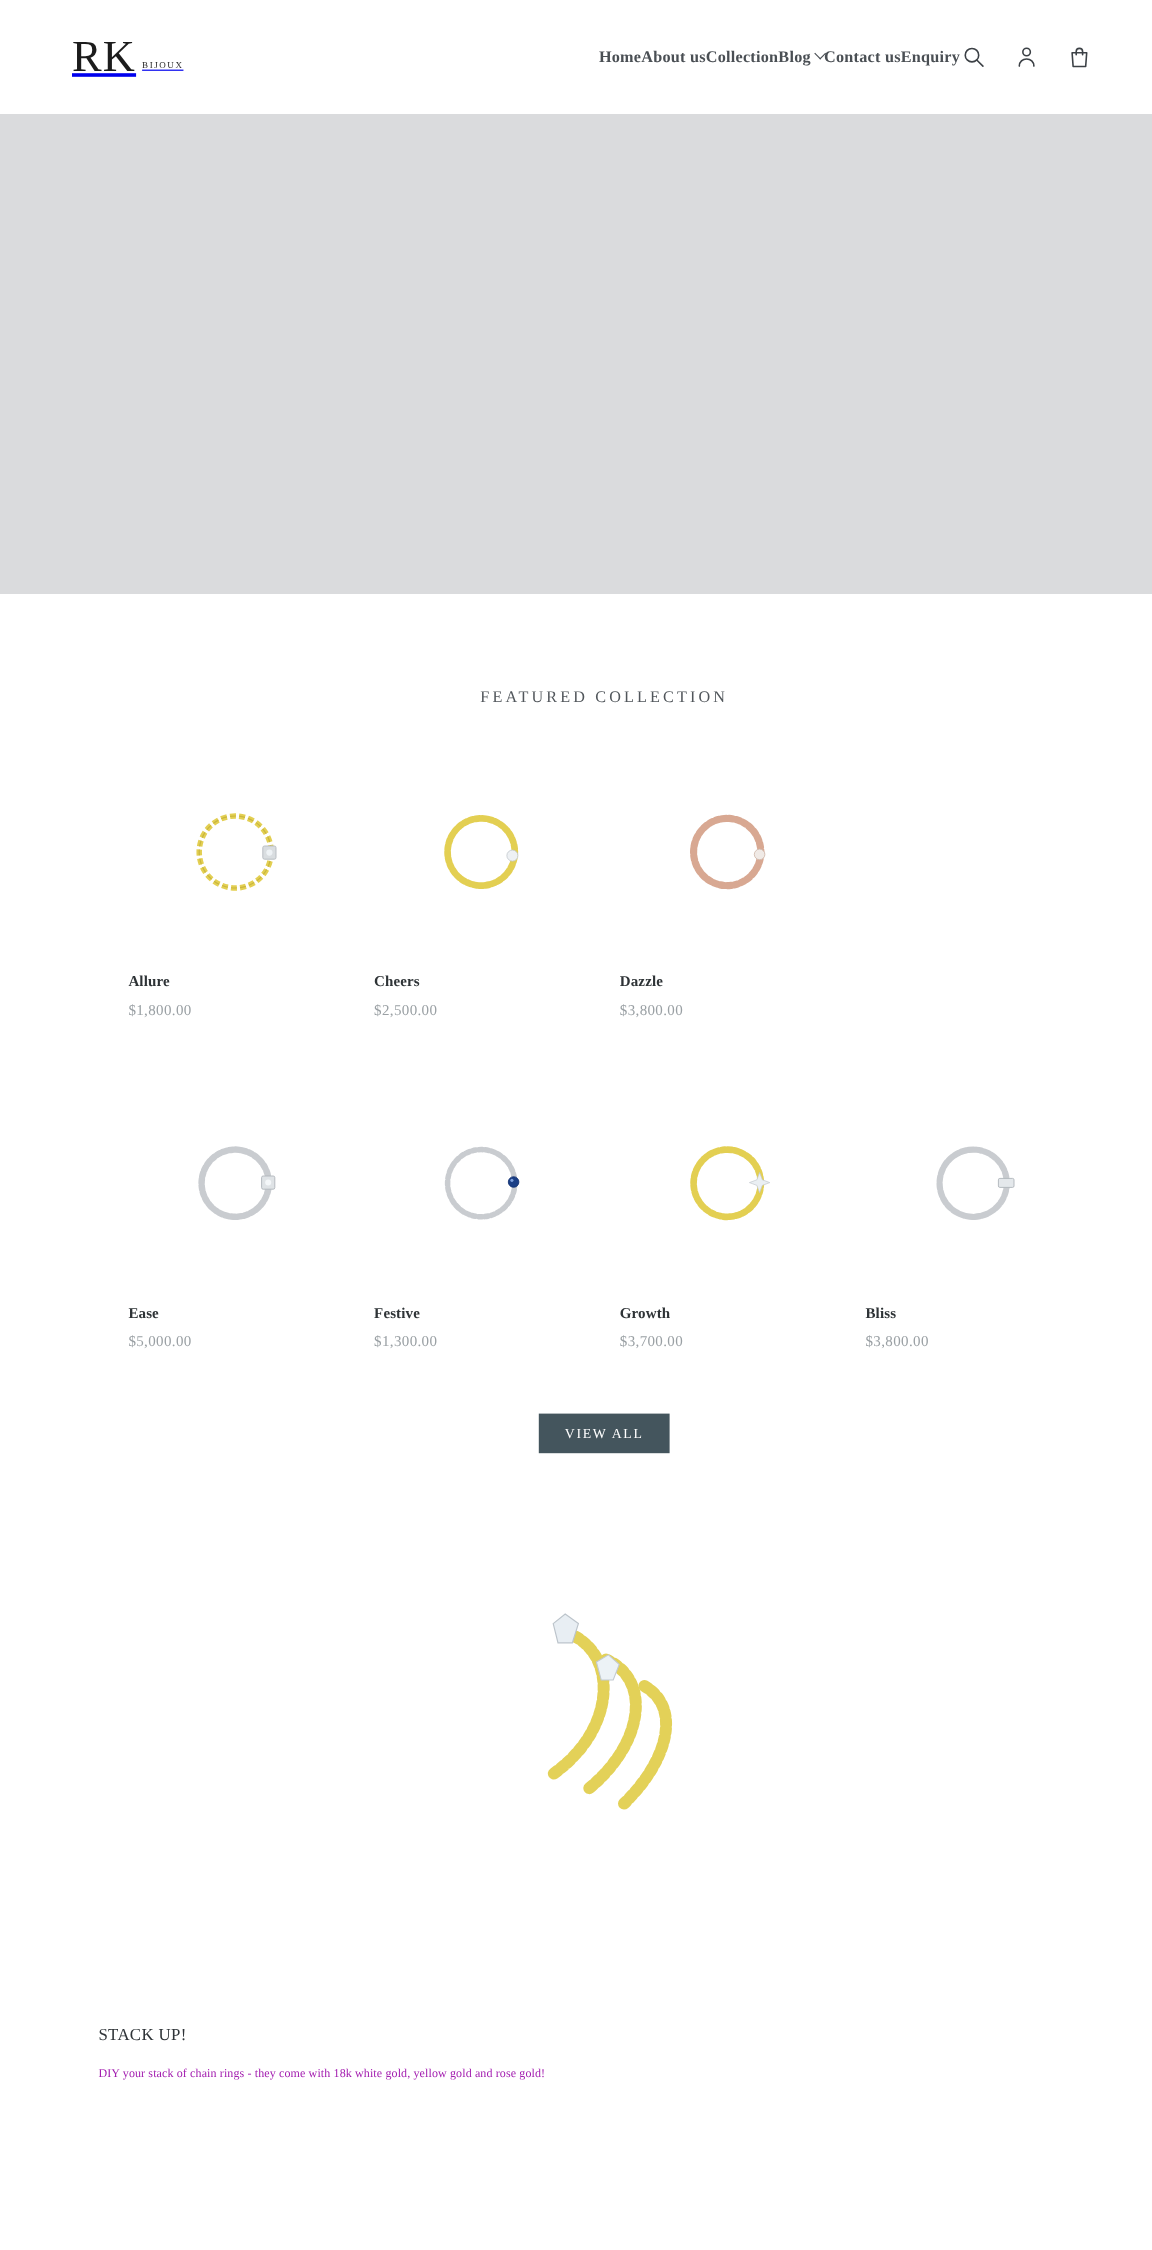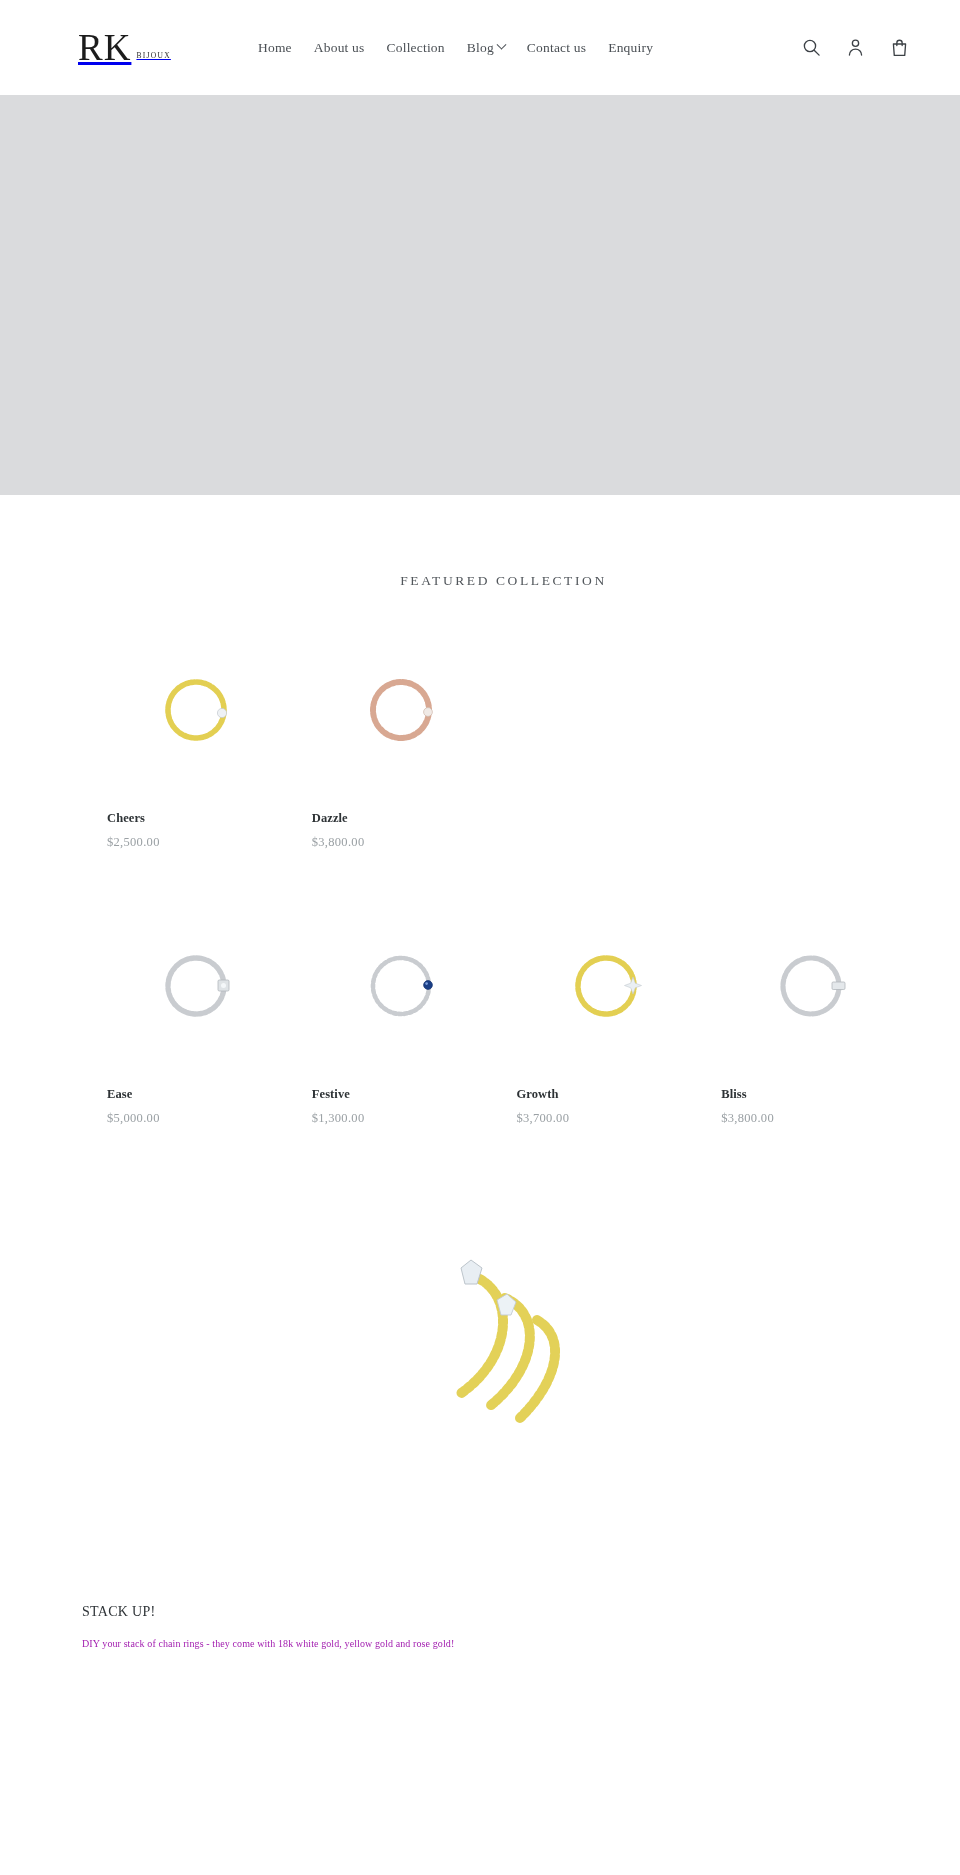--- a/index.html
+++ b/index.html
@@ -12,21 +12,21 @@
     -webkit-font-smoothing: antialiased;
   }
   body { width: 960px; height: 1875px; overflow: hidden; position: relative; }
 
   
   .site-header {
     height: 95px;
     background: #ffffff;
     display: flex;
     align-items: center;
-    padding: 0 32px 0 78px;
+    padding: 0 32px 0 60px;
     position: relative;
   }
   .logo-block {
     display: flex;
     align-items: baseline;
     width: 200px;
     flex: 0 0 auto;
   }
   .logo-main {
     font-family: "Liberation Serif", serif;
@@ -42,24 +42,24 @@
     letter-spacing: 1.3px;
     color: #2b2b2b;
     margin-left: 5px;
     position: relative;
     top: -2px;
   }
 
   .main-nav {
     flex: 1 1 auto;
     display: flex;
-    justify-content: flex-start;
-    align-items: center;
-    gap: 22px;
+    justify-content: flex-end;
+    align-items: center;
     margin-left: -20px;
+    font-weight: bold;
   }
   .nav-link {
     font-family: "Liberation Serif", serif;
     font-size: 13.5px;
     color: #4a4f54;
     text-decoration: none;
     letter-spacing: 0.2px;
     display: inline-flex;
     align-items: center;
     gap: 4px;
@@ -244,20 +244,32 @@
 </header>
 
 <section class="hero-banner"></section>
 
 <section class="featured-section">
 
   <h2 class="section-title">FEATURED COLLECTION</h2>
 
   <div class="product-grid">
 
+    <div class="product-card">
+      <div class="product-media">
+        <svg width="90" height="90" viewBox="0 0 90 90">
+          <circle cx="45" cy="45" r="30" fill="none" stroke="#e3cf52" stroke-width="4.6" stroke-dasharray="5 2.6"></circle>
+          <circle cx="45" cy="45" r="30" fill="none" stroke="#c9b63e" stroke-width="1" stroke-dasharray="5 2.6"></circle>
+          <rect x="68" y="40" width="11" height="11" rx="1.4" fill="#d9dde0" stroke="#b7bcc1" stroke-width="0.8"></rect>
+          <circle cx="73.5" cy="45.5" r="2.6" fill="#eef2f5"></circle>
+        </svg>
+      </div>
+      <div class="product-title">Allure</div>
+      <div class="product-price">$1,800.00</div>
+    </div>
 
 
     <div class="product-card">
       <div class="product-media">
         <svg width="90" height="90" viewBox="0 0 90 90">
           <circle cx="45" cy="45" r="28" fill="none" stroke="#e3cf52" stroke-width="5.6" stroke-dasharray="3.2 2.1" stroke-linecap="round"></circle>
           <circle cx="71" cy="48" r="4.6" fill="#eef1f4" stroke="#c3c9ce" stroke-width="0.7"></circle>
         </svg>
       </div>
       <div class="product-title">Cheers</div>
@@ -318,20 +330,23 @@
         <svg width="90" height="90" viewBox="0 0 90 90">
           <circle cx="45" cy="45" r="28" fill="none" stroke="#c9ccd0" stroke-width="5.2" stroke-dasharray="4.2 2.2" stroke-linecap="round"></circle>
           <rect x="66" y="41" width="13" height="7.5" rx="1.2" fill="#e4e8eb" stroke="#b3b8bd" stroke-width="0.8"></rect>
         </svg>
       </div>
       <div class="product-title">Bliss</div>
       <div class="product-price">$3,800.00</div>
     </div>
   </div>
 
+  <div class="viewall-wrap">
+    <button class="btn-viewall">VIEW ALL</button>
+  </div>
 </section>
 
 <section class="stack-section">
 
   <div class="stack-media">
     <svg width="230" height="230" viewBox="0 0 230 230">
       <g stroke-linecap="round" fill="none">
         <path d="M108 60 C 150 75, 150 140, 95 178" stroke="#e3d158" stroke-width="10" stroke-dasharray="4 3"></path>
         <path d="M140 82 C 178 98, 172 152, 125 190" stroke="#e3d158" stroke-width="10" stroke-dasharray="4 3"></path>
         <path d="M172 104 C 203 122, 192 166, 155 202" stroke="#e3d158" stroke-width="10" stroke-dasharray="4 3"></path>

